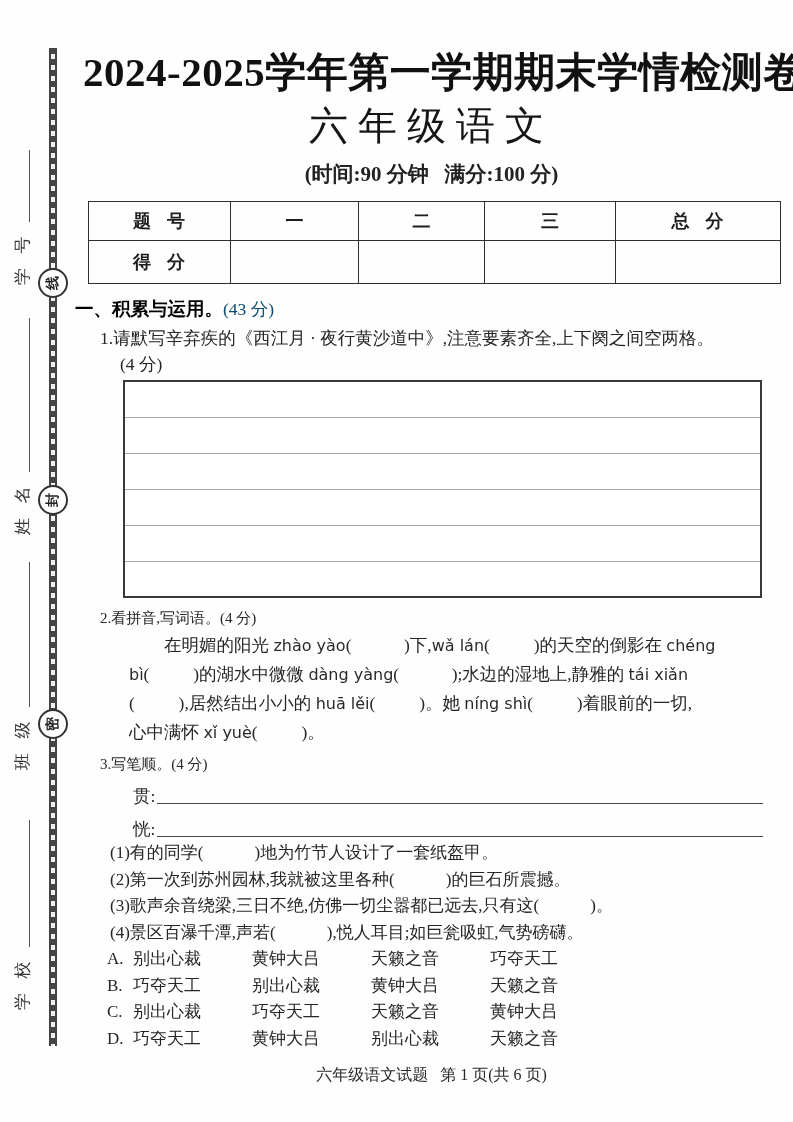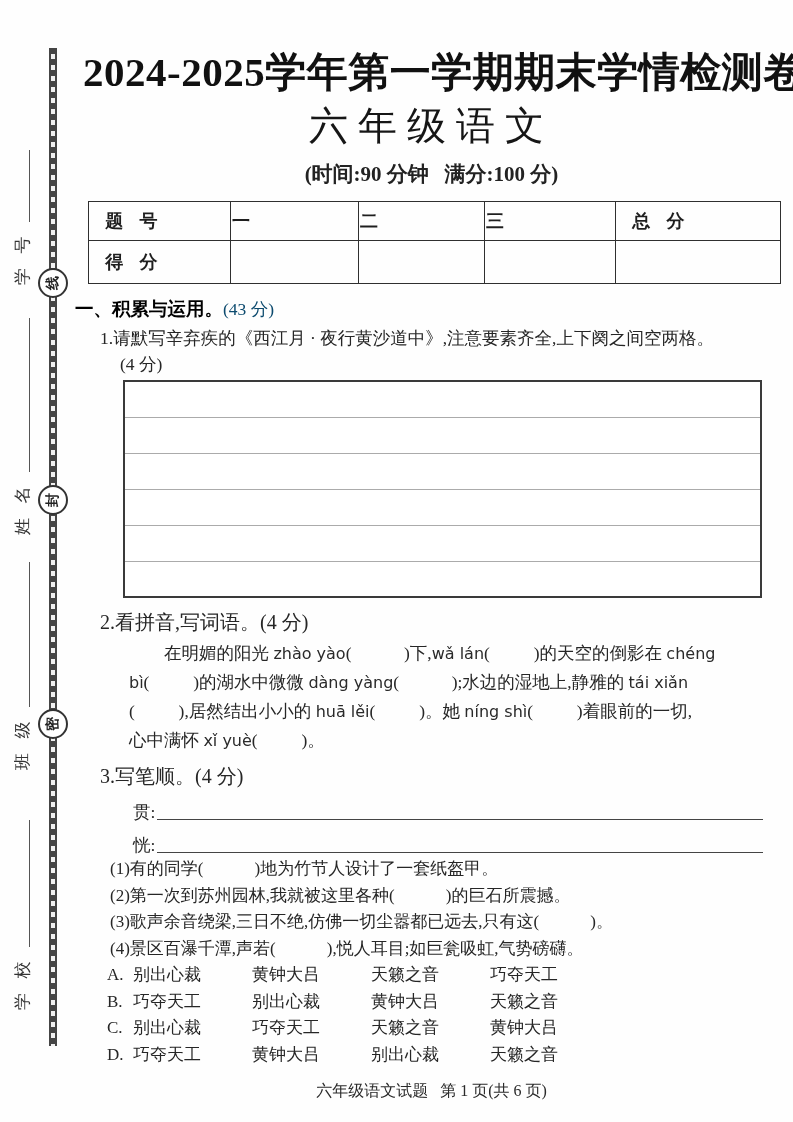--- a/index.html
+++ b/index.html
@@ -52,21 +52,21 @@
   }
   .meta{
     margin-top:10px;text-align:center;font-size:21px;font-weight:bold;
     white-space:pre-wrap;color:#222;
   }
 
   .score-table{
     margin:13px 0 0 13px;border-collapse:collapse;table-layout:fixed;width:692px;
   }
   .score-table td{
-    border:1.8px solid #2f2f2f;vertical-align:middle;
+    border:1.8px solid #2f2f2f;text-align:center;vertical-align:middle;
     font-size:18px;color:#1e1e1e;
   }
   .score-table tr:first-child td{height:36px;}
   .score-table tr:last-child td{height:40px;}
   .bold{font-weight:bold;}
   .spaced{letter-spacing:0.9em;padding-left:0.9em;}
 
   .sec-head{margin:12px 0 0 0;font-size:18.5px;}
   .sec-title{font-family:"Liberation Sans","DejaVu Sans",sans-serif;font-weight:bold;color:#000000;}
   .sec-score{font-size:17.5px;color:#0c4a6e;}
@@ -74,21 +74,21 @@
   .q1-text{margin:5px 0 0 25px;font-size:17.5px;line-height:1.45;white-space:nowrap;}
   .q1-score{margin:1px 0 0 45px;font-size:17.5px;}
   .answer-box{
     margin:4px 0 0 48px;width:639px;height:218px;box-sizing:border-box;
     border:2.5px solid #3a3a3a;background:#fff;
     display:flex;flex-direction:column;
   }
   .answer-box .row{flex:1;}
   .answer-box .row + .row{border-top:1px solid #ababab;}
 
-  .q-head{margin:11px 0 0 25px;font-size:20px;}
+  .q-head{margin:11px 0 0 25px;font-size:15px;}
   .q2-para{margin:3px 0 0 54px;width:650px;}
   .q2-line{font-size:17.5px;line-height:28px;white-space:pre-wrap;}
   .q2-line.indent{text-indent:2em;}
   .py{font-family:"DejaVu Sans","Liberation Sans",sans-serif;font-size:16px;color:#2a2a2a;}
 
   .stroke-row{
     margin:4px 0 0 58px;width:630px;height:29px;
     display:flex;align-items:flex-end;font-size:17.5px;
   }
   .stroke-label{line-height:1.2;}

